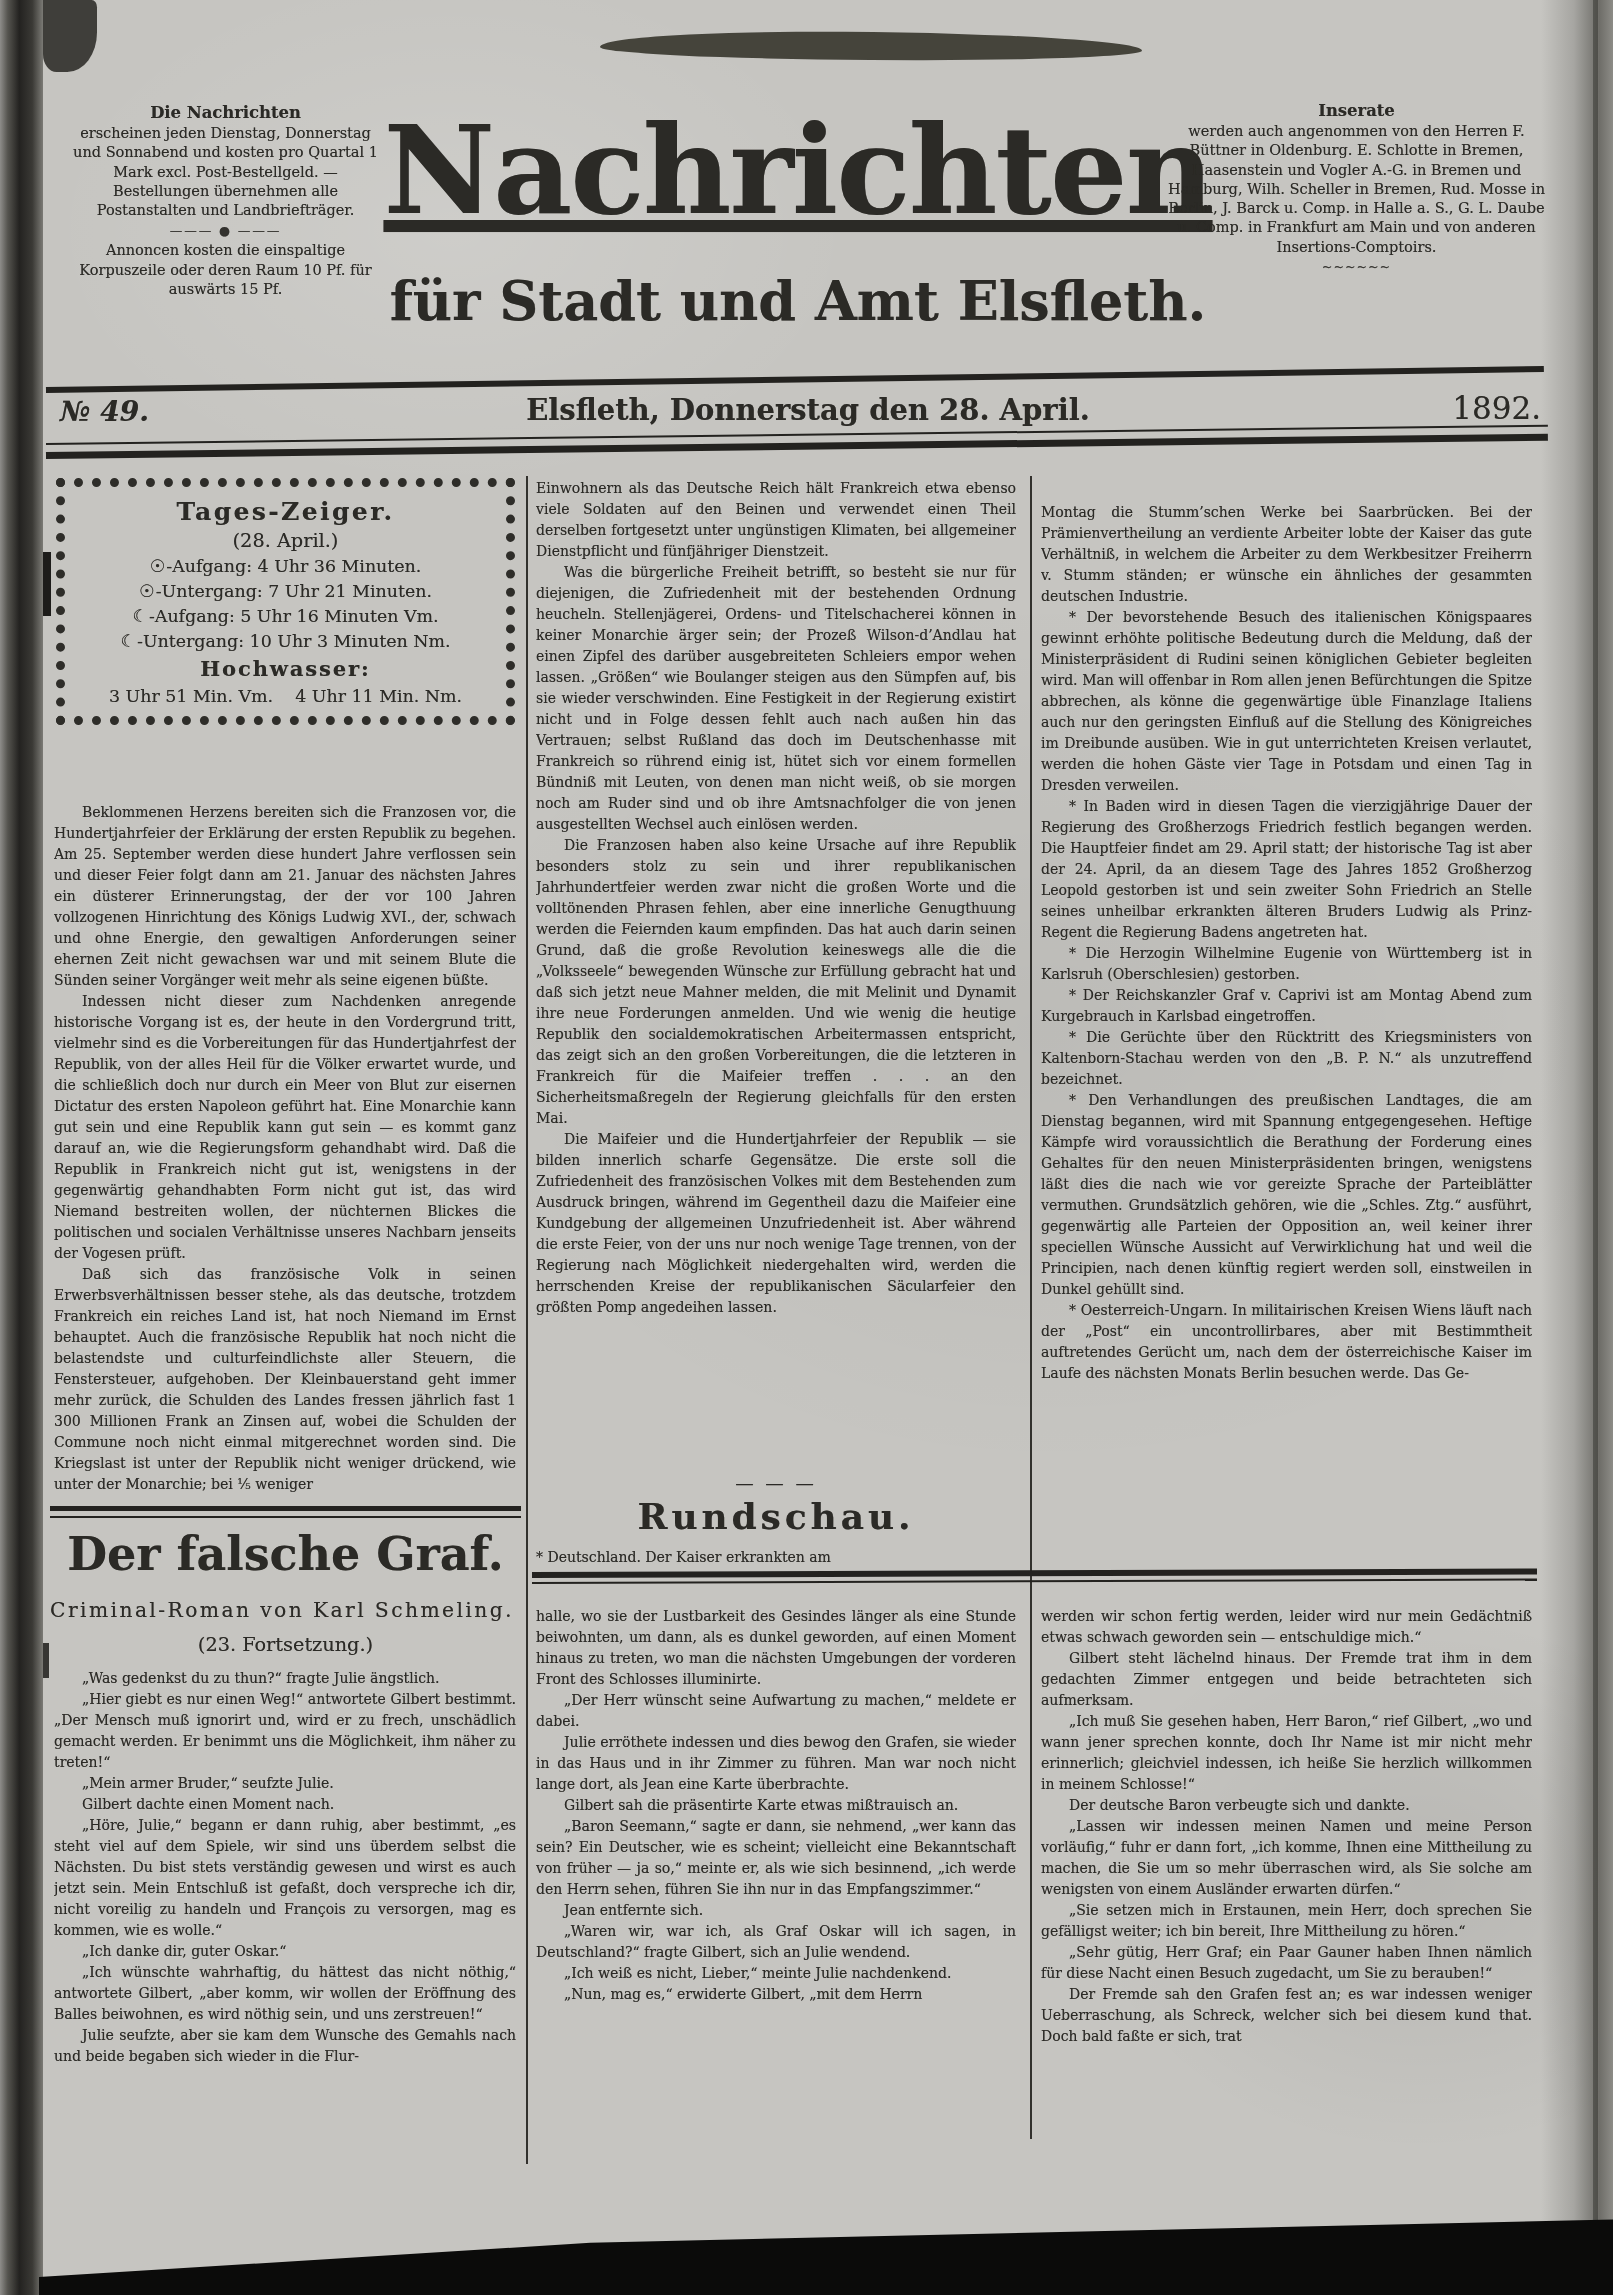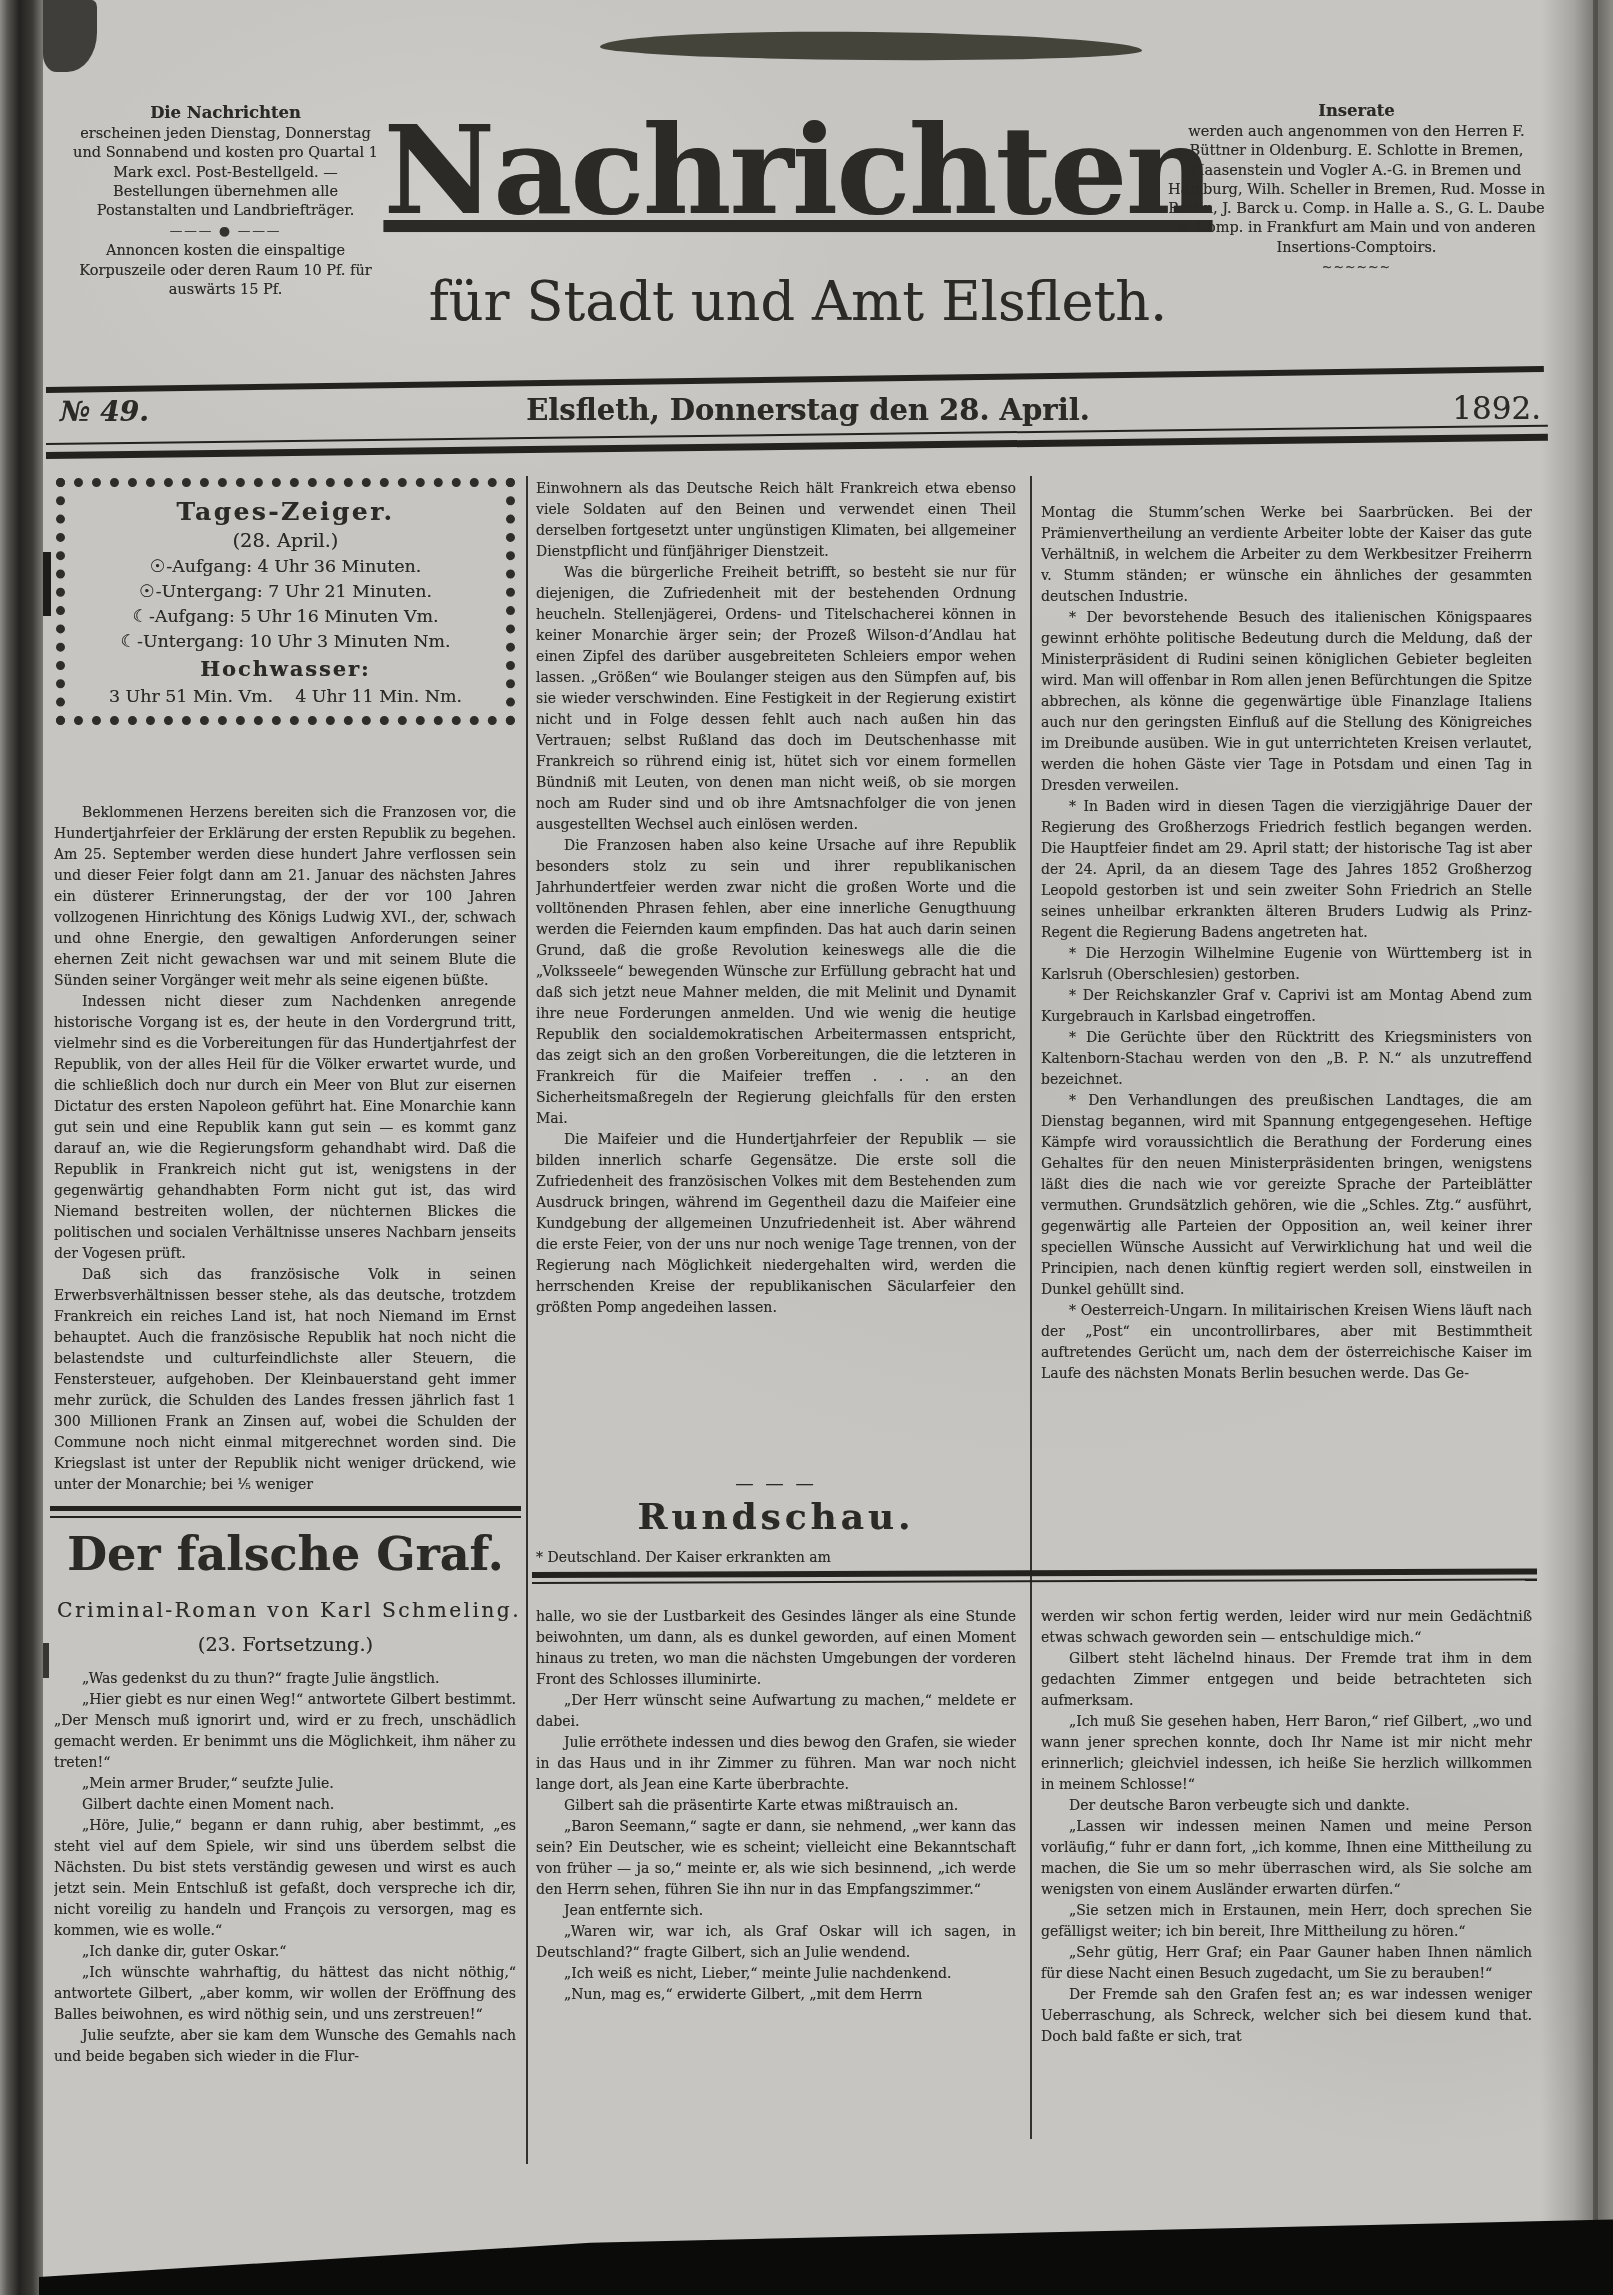--- a/index.html
+++ b/index.html
@@ -29,21 +29,21 @@
   .tick2 { left:43px; top:1643px; width:5.8px; height:35px; background:#1d1c1a; opacity:.85; }
 
   .small-notice { font-size:14.5px; line-height:19.3px; text-align:center; }
   .small-notice .hd { font-weight:700; font-size:16.4px; line-height:23px; }
   .orn { font-size:12.6px; line-height:21px; letter-spacing:1.9px; color:#33322e; }
   .flourish { font-size:12.6px; letter-spacing:1px; color:#3a3935; }
 
   .mast-title { left:145px; top:90px; width:1306px; text-align:center;
     font-size:122px; line-height:160px; font-weight:700; letter-spacing:-1.9px;text-decoration:underline; }
   .mast-sub { left:145px; top:265px; width:1306px; text-align:center;
-    font-size:54px; line-height:73px; font-weight:400; }
+    font-size:54px; line-height:73px; font-weight:700; }
 
   .rule { background:#23221f; }
   .rule-top  { left:46px; top:387px; width:1498px; height:6.3px; transform:rotate(-0.8deg); transform-origin:left center; }
   .rule-d1   { left:46px; top:443px; width:1502px; height:2.4px;  transform:rotate(-0.7deg); transform-origin:left center; }
   .rule-d2   { left:46px; top:452px; width:1502px; height:7.3px; transform:rotate(-0.7deg); transform-origin:left center; }
 
   .dl-issue  { left:60px; top:395px; font-size:28px; font-style:italic; font-weight:700; }
   .dl-center { left:155px; top:393px; width:1306px; text-align:center; font-size:29px; font-weight:700; }
   .dl-year   { left:1403px; top:390px; width:138px; text-align:right; font-size:31px; }
 
@@ -65,21 +65,21 @@
   .tz-hwv   { font-size:17.4px; line-height:24px; white-space:pre; }
 
   .sec-title { text-align:center; font-weight:700; }
   .feste-title { left:53px; top:733px; width:464px; font-size:30px; }
   .feste-body  { left:54px; top:775px; width:462px; height:725px;margin-top:27px; }
 
   .div1a { left:50px; top:1506px; width:471px; height:5.3px; }
   .div1b { left:50px; top:1516px; width:471px; height:1.9px; }
 
   .graf-title { left:50px; top:1527px; width:471px; font-size:46px; }
-  .graf-sub   { left:50px; top:1598px; width:471px; text-align:right; font-size:20.3px; letter-spacing:2.4px; }
+  .graf-sub   { left:50px; top:1598px; width:471px; text-align:left; font-size:20.3px; letter-spacing:2.4px; }
   .graf-cont  { left:50px; top:1633px; width:471px; text-align:center; font-size:19.3px; }
   .graf-col1  { left:54px; top:1668px; width:462px; height:523px; }
 
   .col2-body { left:536px; top:478px; width:480px; height:994px; }
   .rund-div   { left:536px; top:1473px; width:480px; text-align:center; font-size:18.4px; letter-spacing:2.9px; }
   .rund-title { left:536px; top:1495px; width:480px; font-size:36px; letter-spacing:3.9px; }
   .rund-first { left:536px; top:1547px; width:480px; font-size:14px; line-height:21px; }
 
   .div23a { left:532px; top:1572px; width:1005px; height:5.8px; transform:rotate(-0.2deg); transform-origin:left center; }
   .div23b { left:532px; top:1582px; width:1005px; height:1.9px;  transform:rotate(-0.2deg); transform-origin:left center; }

